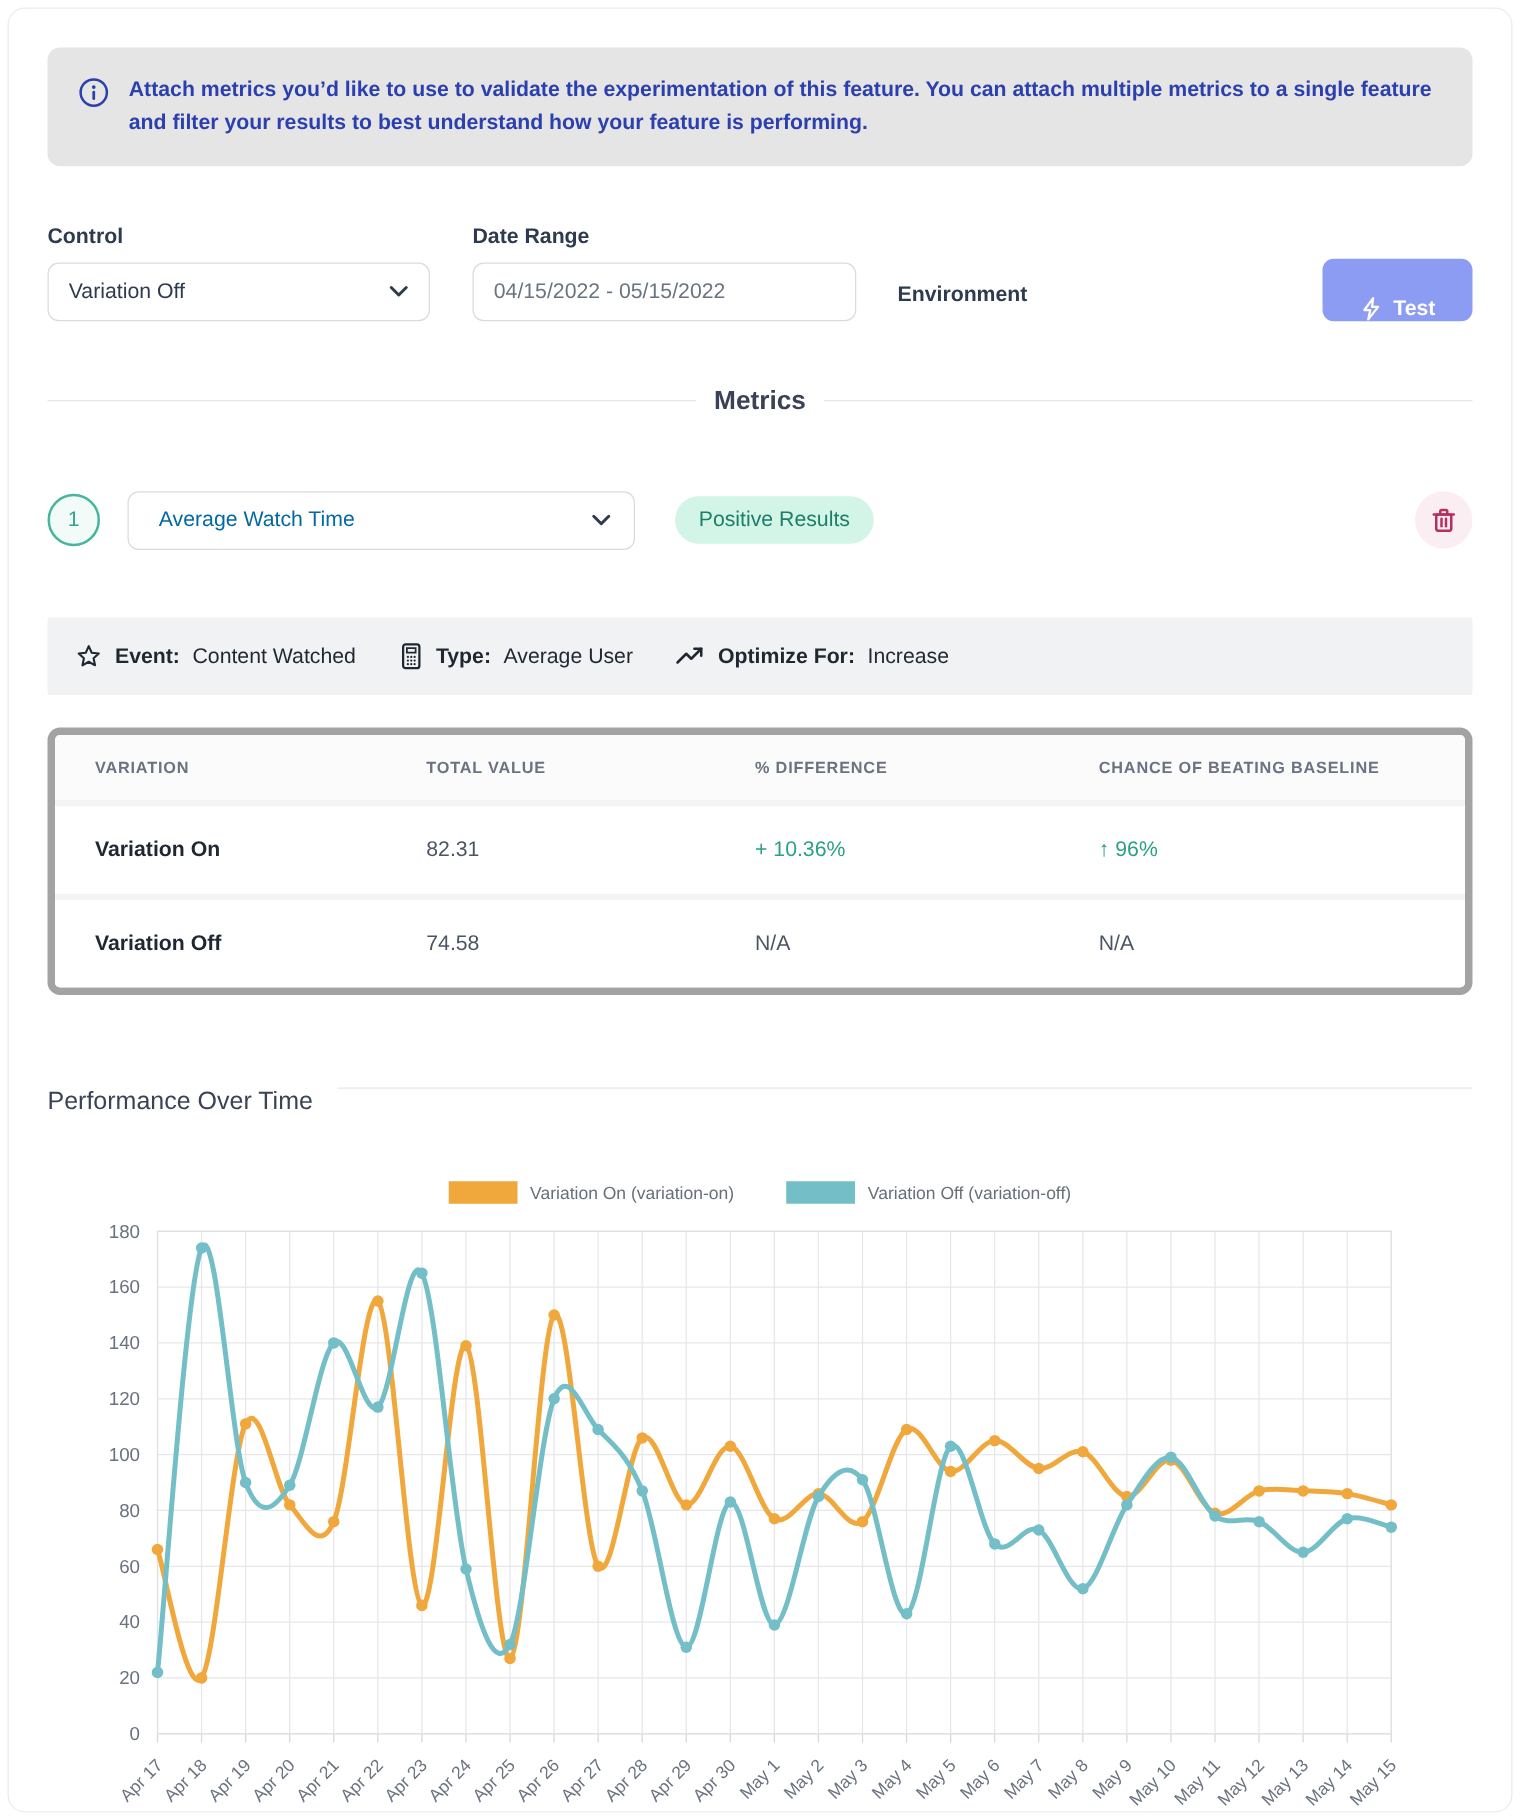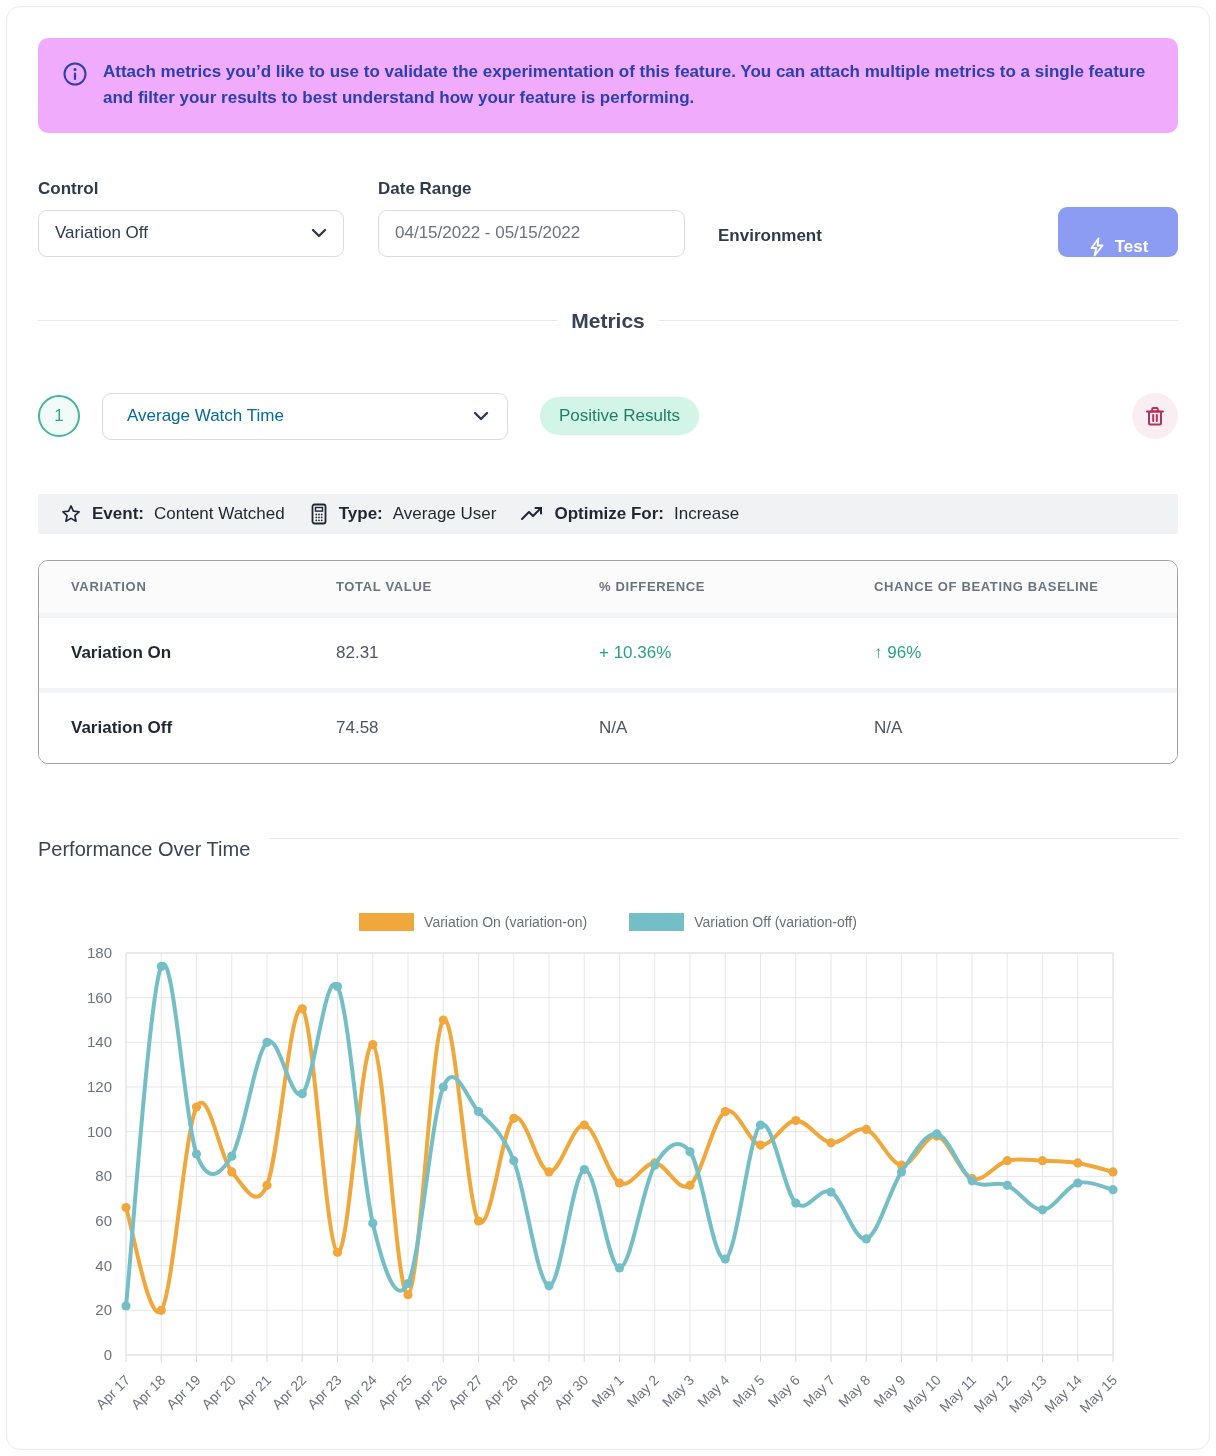--- a/index.html
+++ b/index.html
@@ -1,21 +1,21 @@
 <!DOCTYPE html>
 <html><head>
 <meta charset="utf-8">
 <style>
   * { margin:0; padding:0; box-sizing:border-box; }
   html,body { width:1216px; height:1456px; background:#ffffff; font-family:"Liberation Sans", sans-serif; }
   .page-card { position:absolute; left:6px; top:6px; width:1204px; height:1444px; border:1px solid #E9EBEE; border-radius:14px; pointer-events:none; }
   .content { position:relative; padding:0 38px; }
 
   
-  .banner { margin-top:38px; background:#f0abfc; border-radius:10px; padding:21px 24px; display:flex; gap:15px; align-items:flex-start; }
+  .banner { margin-top:38px; background:#e5e5e5; border-radius:10px; padding:21px 24px; display:flex; gap:15px; align-items:flex-start; }
   .banner svg { flex:0 0 auto; margin-top:2px; }
   .banner-text { color:#2B3FAE; font-size:17px; font-weight:700; line-height:1.55; }
 
   
   .filters { margin-top:46px; display:flex; align-items:flex-end; }
   .fgroup { display:flex; flex-direction:column; }
   .fgroup .flabel { font-size:17px; font-weight:700; color:#2E3A4D; margin-bottom:11px; }
   .control-w { width:306px; margin-right:34px; }
   .date-w { width:307px; margin-right:33px; }
   .env-w { width:310px; }
@@ -30,26 +30,26 @@
   .metrics-divider .mtitle { font-size:21px; font-weight:700; color:#3A4356; }
 
   
   .metric-row { margin-top:60px; display:flex; align-items:center; }
   .num-circle { width:42px; height:42px; border-radius:50%; border:2px solid #45B59C; color:#2FA68C; background:#F2FBF8; display:flex; align-items:center; justify-content:center; font-size:17px; }
   .metric-select { margin-left:22px; width:406px; height:47px; background:#fff; border:1px solid #D8DCE2; border-radius:9px; display:flex; align-items:center; justify-content:space-between; padding:0 18px 0 24px; font-size:17px; color:#0369a1; cursor:pointer; }
   .badge { margin-left:32px; background:#D2F5E7; color:#1E7E68; font-size:17px; padding:9px 19px; border-radius:20px; }
   .trash-btn { margin-left:auto; width:46px; height:46px; border-radius:50%; background:#FBEEF3; border:none; display:flex; align-items:center; justify-content:center; cursor:pointer; }
 
   
-  .event-bar { margin-top:54px; background:#F1F2F4; border-radius:2px; height:40px; display:flex; align-items:center; padding:0 22px; gap:24px; }
+  .event-bar { margin-top:54px; background:#F1F2F4; border-radius:2px; height:62px; display:flex; align-items:center; padding:0 22px; gap:34px; }
   .event-item { display:flex; align-items:center; gap:10px; font-size:17px; color:#1F2733; }
   .event-item b { font-weight:700; }
 
   
-  .rtable { margin-top:26px; border:1px solid #a3a3a3; border-radius:10px; background:#F3F4F6; overflow:hidden; }
+  .rtable { margin-top:26px; border:6px solid #a3a3a3; border-radius:10px; background:#F3F4F6; overflow:hidden; }
   .trow { display:grid; grid-template-columns:265px 263px 275px 1fr; padding:0 32px; align-items:center; background:#fff; }
   .trow.thead { height:52px; background:#FBFBFC; }
   .trow.tbody { height:70px; margin-top:5px; }
   .th { font-size:13px; font-weight:700; letter-spacing:0.05em; color:#6B7280; text-transform:uppercase; }
   .td-name { font-size:17px; font-weight:700; color:#1F2733; }
   .td-val { font-size:17px; color:#4B5563; }
   .td-green { font-size:17px; color:#2AA187; }
 
   
   .perf-head { margin-top:74px; display:flex; align-items:flex-start; gap:20px; }

